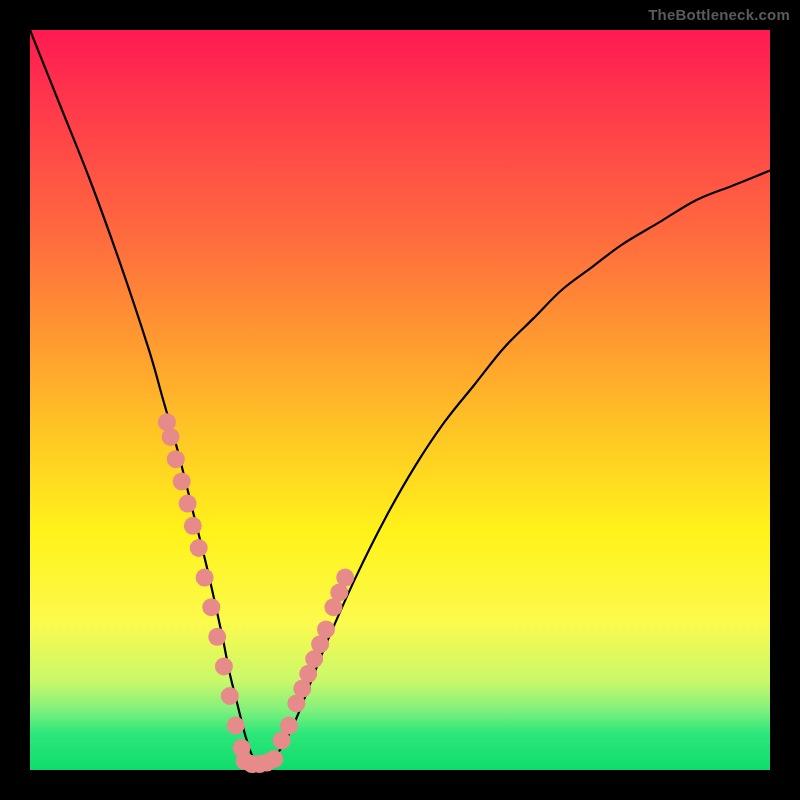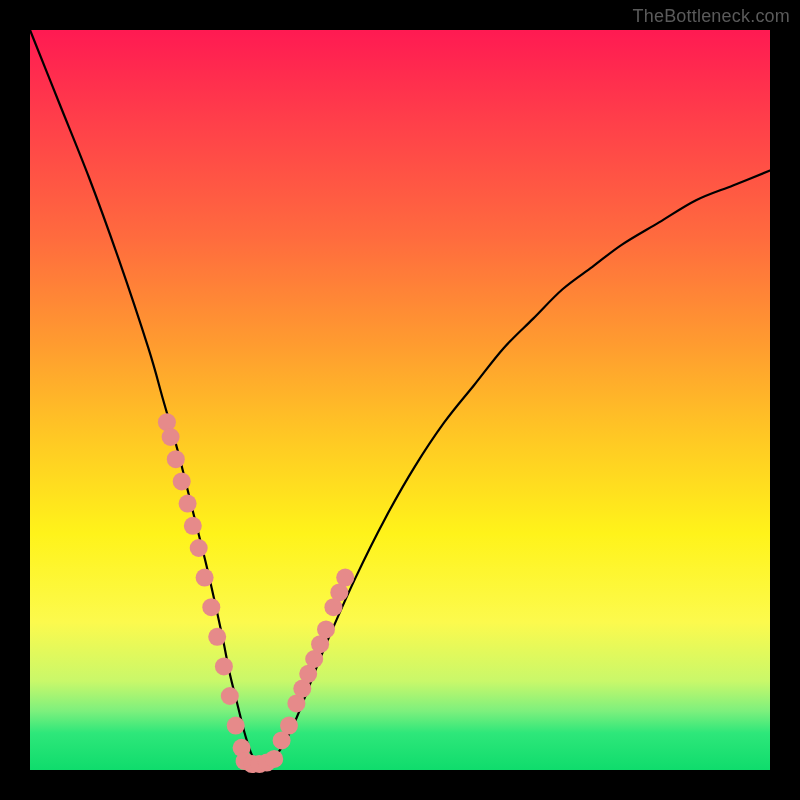--- a/index.html
+++ b/index.html
@@ -34,22 +34,22 @@
       #7ef07d 92%,
       #2ee77a 95%,
       #0fdc6c 100%
     );
   }
   .watermark {
     position: absolute;
     top: 6px;
     right: 10px;
     color: #5a5a5a;
-    font-size: 18px;
-    font-weight: 400;
+    font-size: 15px;
+    font-weight: 700;
     letter-spacing: 0.2px;
     user-select: none;
   }
   svg.curve {
     position: absolute;
     left: 0;
     top: 0;
     width: 740px;
     height: 740px;
     overflow: visible;

